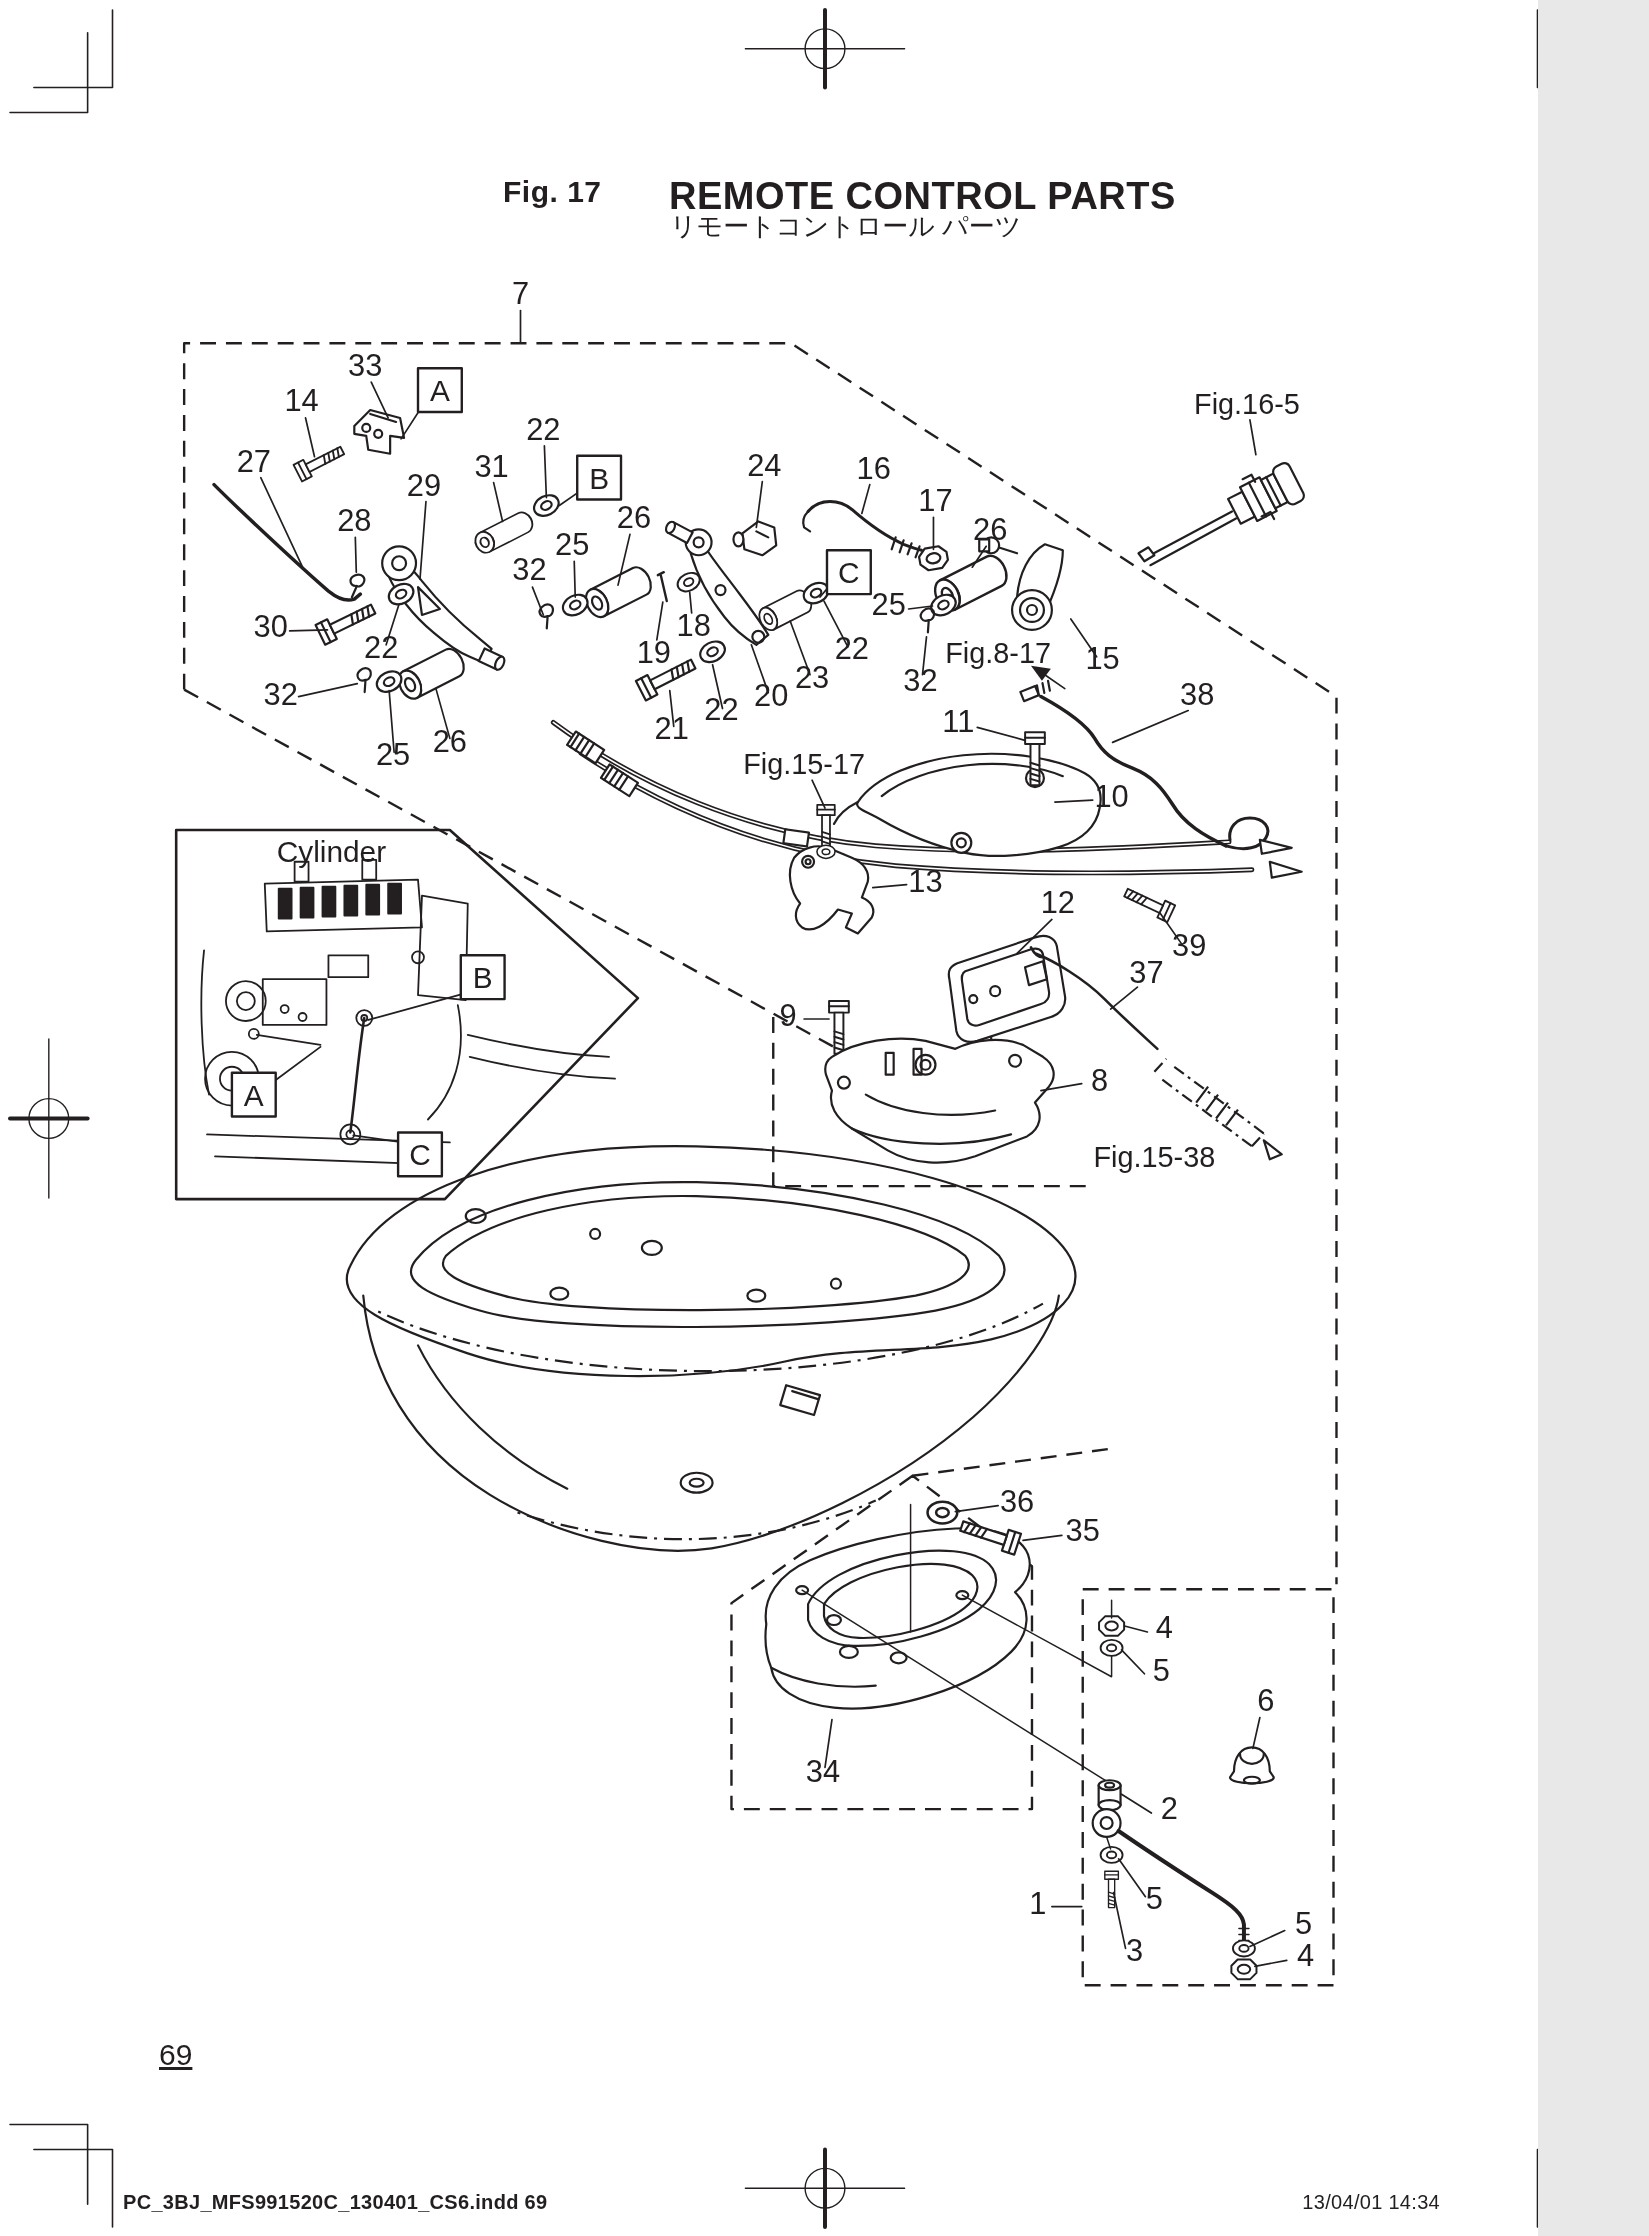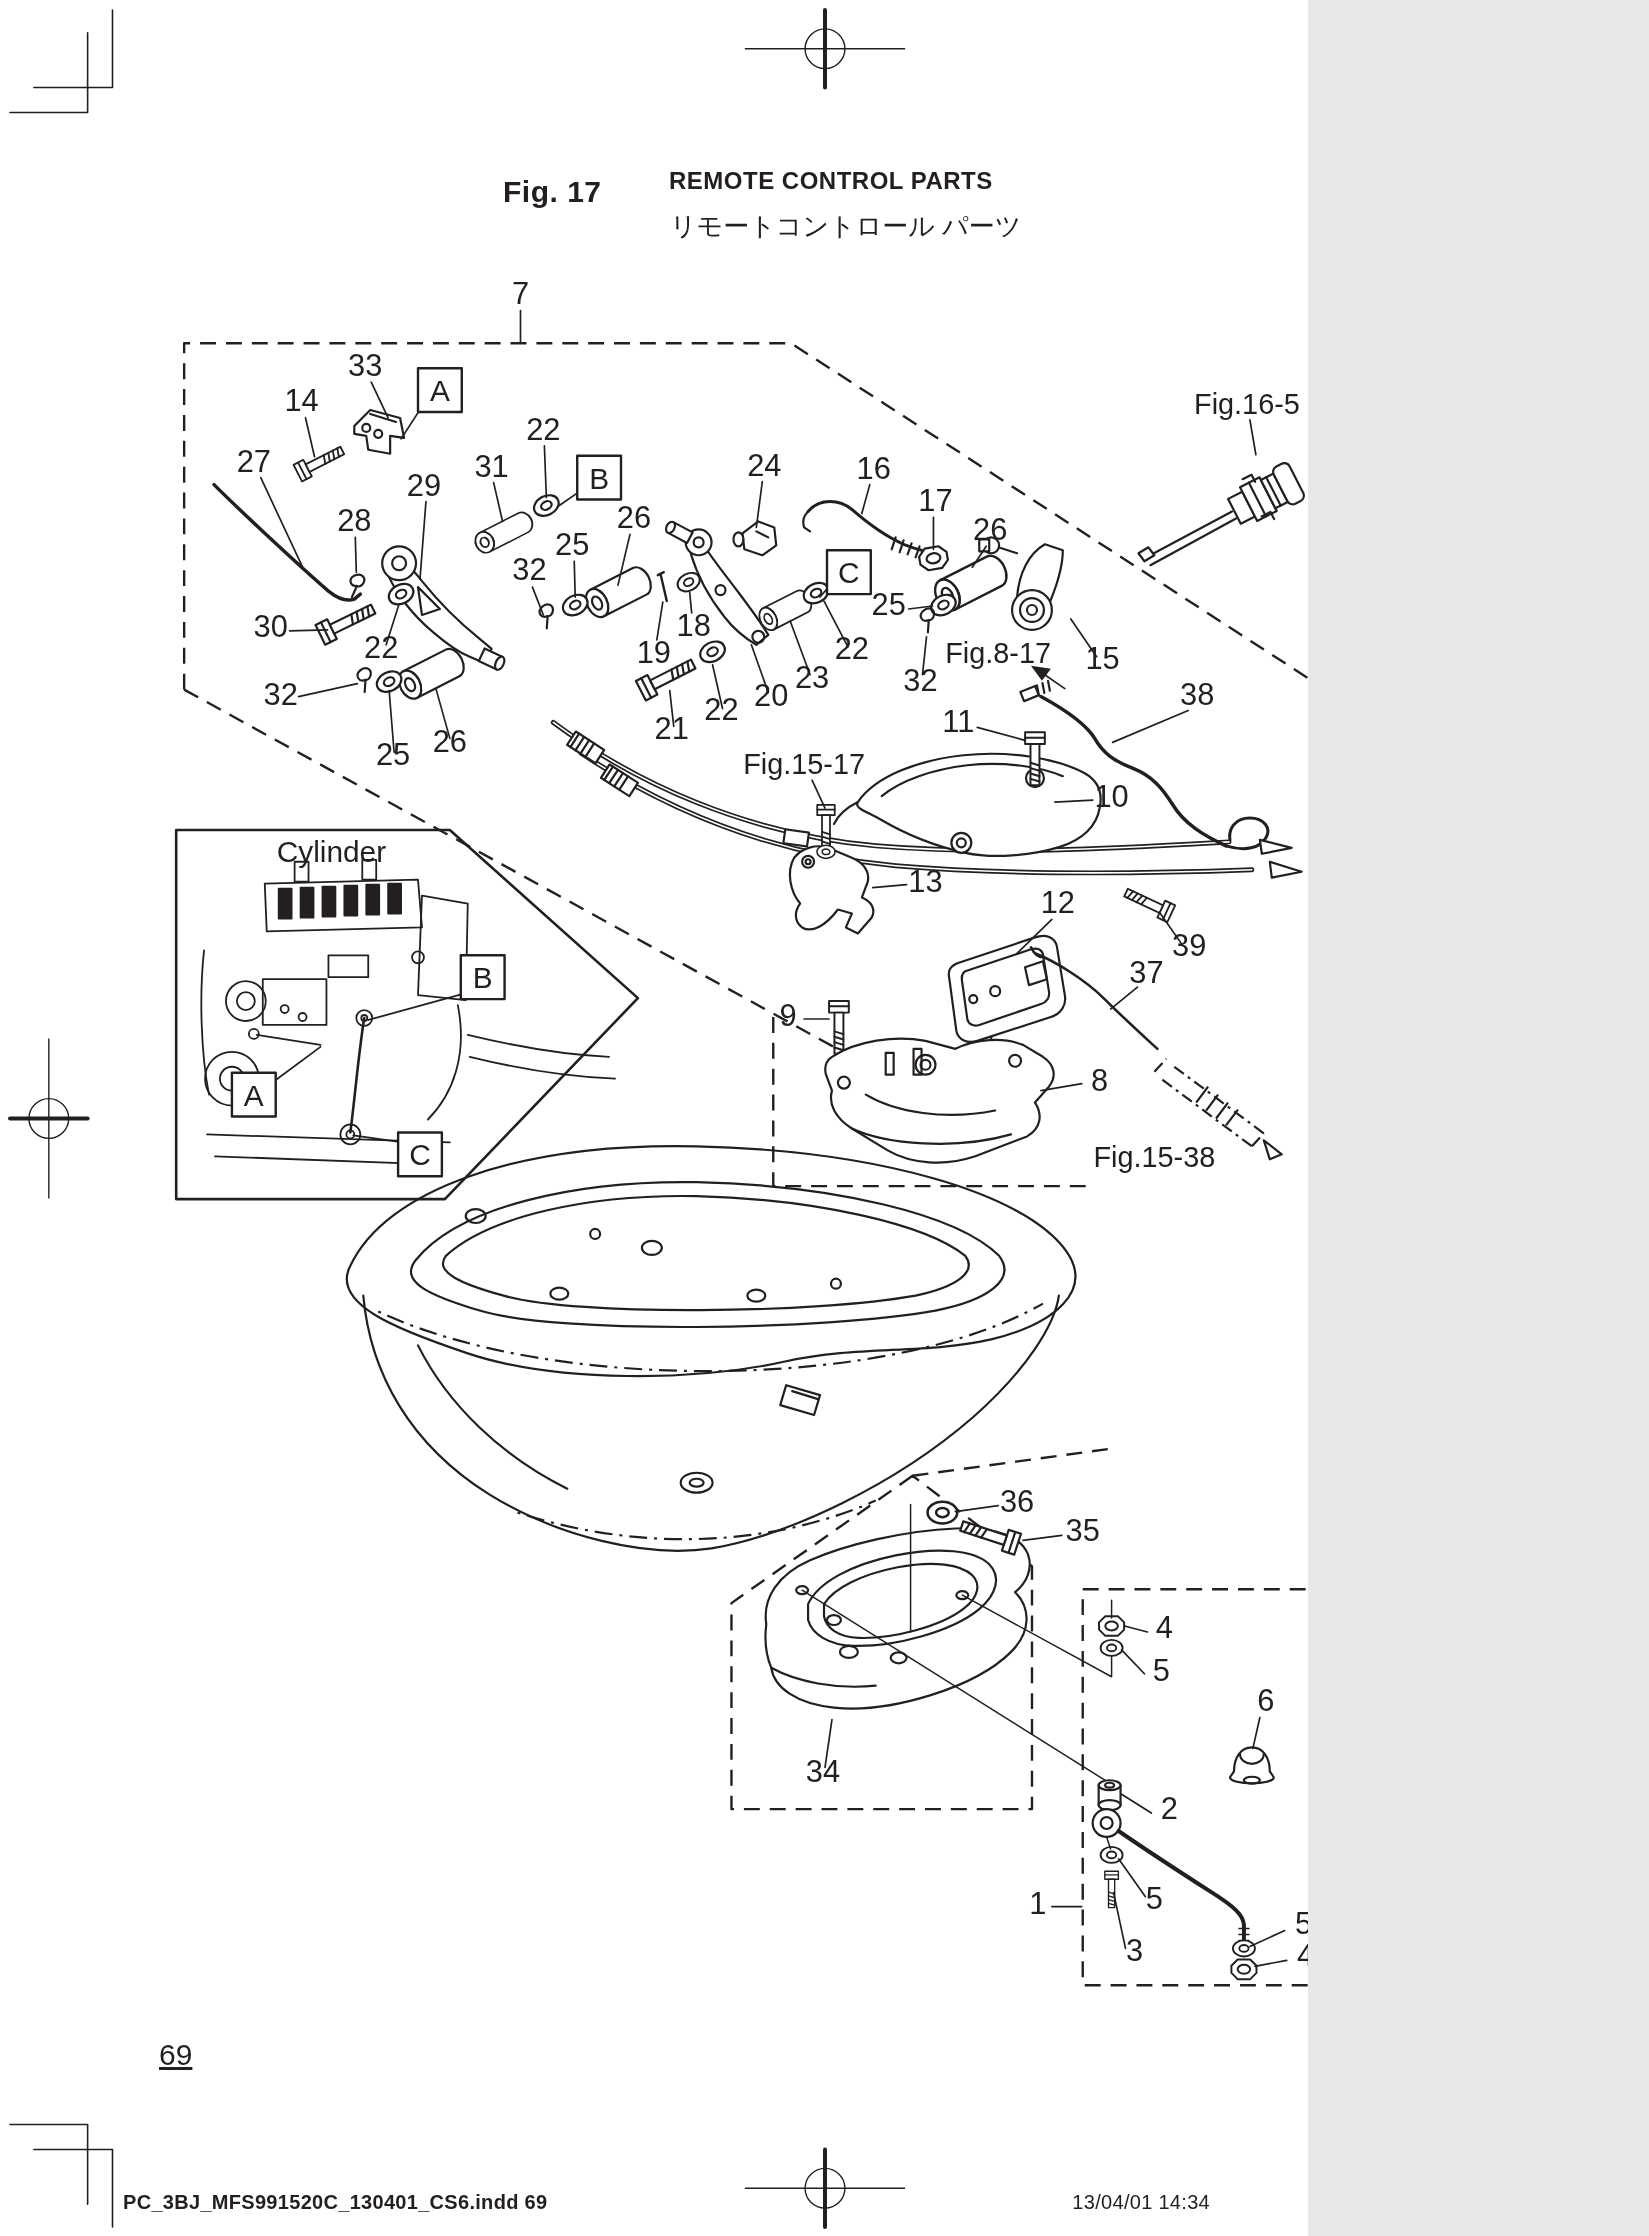--- a/index.html
+++ b/index.html
@@ -1,20 +1,20 @@
 <!DOCTYPE html>
 <html><head>
 <meta charset="utf-8">
 <style>
   html,body{margin:0;padding:0;background:#e8e8e8;}
-  .page{position:relative;width:1308px;height:2237px;background:#ffffff;overflow:hidden;
+  .page{position:relative;width:1538px;height:2237px;background:#ffffff;overflow:hidden;
         font-family:"Liberation Sans",sans-serif;color:#231f20;}
   .abs{position:absolute;}
   .hdr-fig{left:503px;top:175px;font-size:30px;font-weight:bold;letter-spacing:0.5px;}
-  .hdr-title{left:669px;top:167px;font-size:24px;font-weight:bold;letter-spacing:0.5px;}
+  .hdr-title{left:669px;top:175px;font-size:38px;font-weight:bold;letter-spacing:0.5px;}
   .hdr-title-ja{left:670px;top:209px;font-size:26px;font-weight:normal;}
   .page-num{left:159px;top:2038px;font-size:30px;text-decoration:underline;}
   .foot-l{left:123px;top:2191px;font-size:20px;letter-spacing:0.3px;font-weight:bold;}
   .foot-r{right:98px;top:2191px;font-size:20px;letter-spacing:0.3px;}
   svg text{font-family:"Liberation Sans",sans-serif;fill:#231f20;}
   .co{font-size:31px;}
   .figref{font-size:29px;}
   .mk{font-size:30px;}
   .inset-title{font-size:30px;}
 </style>

